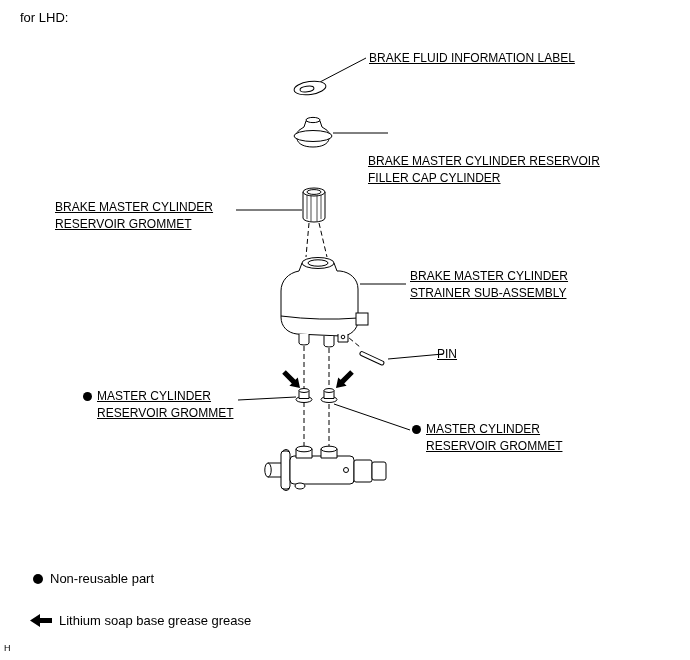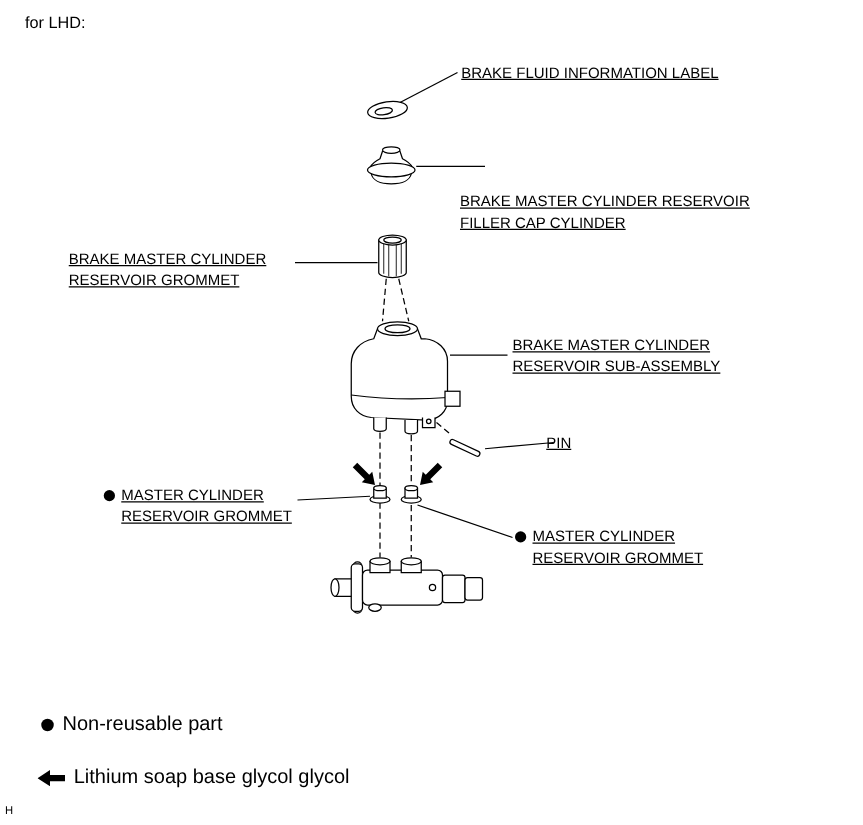--- a/index.html
+++ b/index.html
@@ -16,21 +16,21 @@
   .heading { position: absolute; left: 20px; top: 10px; font-size: 13px; text-align: center; }
   .diagram { position: absolute; left: 0; top: 0; }
   .lbl { position: absolute; font-size: 12px; line-height: 17px; white-space: nowrap; text-decoration: underline; }
   .lbl .ln { display: block; }
   .bullet {
     display: inline-block; width: 9px; height: 9px; border-radius: 50%;
     background: #000; margin-right: 5px; vertical-align: -1px;
   }
   .indent { padding-left: 14px; }
   .legend-row {
-    position: absolute; font-size: 16px; display: flex; align-items: center; gap: 7px;
+    position: absolute; font-size: 13px; display: flex; align-items: center; gap: 7px;
     white-space: nowrap;
   }
   .legend-bullet { width: 10px; height: 10px; border-radius: 50%; background: #000; flex: 0 0 auto; }
   .footer-mark { position: absolute; left: 4px; top: 643px; font-size: 9px; }
 </style>
 </head>
 <body>
 
 <div class="page">
 
@@ -143,21 +143,21 @@
     <span class="ln">FILLER CAP CYLINDER</span>
   </div>
 
   <div class="lbl" style="left:55px; top:199px;">
     <span class="ln">BRAKE MASTER CYLINDER</span>
     <span class="ln">RESERVOIR GROMMET</span>
   </div>
 
   <div class="lbl" style="left:410px; top:268px;">
     <span class="ln">BRAKE MASTER CYLINDER</span>
-    <span class="ln">RESERVOIR SUB-ASSEMBLY</span>
+    <span class="ln">STRAINER SUB-ASSEMBLY</span>
   </div>
 
   <div class="lbl" style="left:437px; top:346px;">
     <span class="ln">PIN</span>
   </div>
 
   <div class="lbl" style="left:83px; top:388px;">
     <span class="ln">
       <span class="bullet"></span><span>MASTER CYLINDER</span>
     </span>
@@ -173,18 +173,18 @@
 
   <div class="legend-row" style="left:33px; top:571px;">
     <span class="legend-bullet"></span>
     <span>Non-reusable part</span>
   </div>
 
   <div class="legend-row" style="left:30px; top:613px;">
     <svg width="22" height="13" viewBox="0 0 22 13">
       <polygon points="0,6.5 10,0 10,4 22,4 22,9 10,9 10,13" fill="#000"></polygon>
     </svg>
-    <span>Lithium soap base glycol glycol</span>
+    <span>Lithium soap base grease grease</span>
   </div>
 
   <div class="footer-mark">H</div>
 
 </div>
 
 </body></html>

